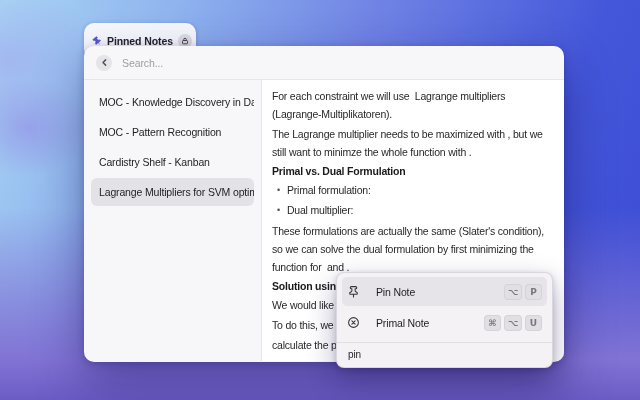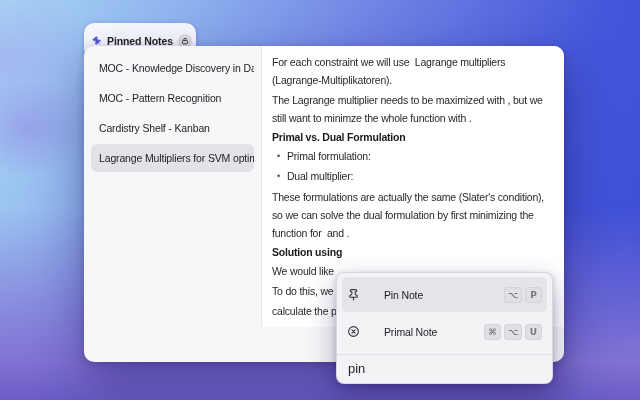--- a/index.html
+++ b/index.html
@@ -83,56 +83,64 @@
   
   .popup {
     position:absolute; left:336px; top:272px; width:217px;
     background:#f4f2f5; border-radius:8px;
     border:1px solid rgba(60,50,90,.14);
     box-shadow:0 12px 30px rgba(22,12,70,.32), 0 2px 6px rgba(22,12,70,.18);
     z-index:5;
   }
   .popup-rows { padding:4px 5px 3px; }
   .p-row {
-    display:flex; align-items:center; gap:24px; height:35px;
+    display:flex; align-items:center; gap:16px; height:29px;
     padding:0 5px; border-radius:5px; margin-bottom:2px;
   }
   .p-row.selected { background:#e6e4e9; }
   .p-row .p-icon { width:13px; height:13px; color:#353539; flex:0 0 auto; }
   .p-label { flex:1; font-size:10.5px; letter-spacing:-.15px; color:#1d1d21; }
   .keys { display:flex; gap:3px; }
   .key {
     min-width:17px; height:16px; padding:0 3px; border-radius:4px;
     background:#e1dfe4; border:0.5px solid rgba(0,0,0,.05);
     color:#77777e; font-size:9px; font-weight:600;
     display:flex; align-items:center; justify-content:center;
     font-family:"DejaVu Sans","Liberation Sans",sans-serif;
   }
   .popup-divider { height:1px; background:#e1dfe3; }
-  .popup-query { padding:6px 11px 7px; font-size:13px; color:#26262a; letter-spacing:-.1px; }
+  .popup-query { padding:6px 11px 7px; font-size:10px; color:#26262a; letter-spacing:-.1px; }
 </style>
 </head>
 <body>
 
 <div class="wallpaper"></div>
 
 <div class="pill">
   <svg class="pill-pin" viewBox="0 0 24 24" fill="currentColor" stroke="currentColor" stroke-width="1.5" stroke-linejoin="round">
     <path d="M12 17v5M9 10.76a2 2 0 0 1-1.11 1.79l-1.78.9A2 2 0 0 0 5 15.24V16a1 1 0 0 0 1 1h12a1 1 0 0 0 1-1v-.76a2 2 0 0 0-1.11-1.79l-1.78-.9A2 2 0 0 1 15 10.76V7h1a2 2 0 0 0 0-4H8a2 2 0 0 0 0 4h1z"></path>
   </svg>
   <span class="pill-label">Pinned Notes</span>
   <span class="lock-badge">
     <svg viewBox="0 0 24 24" fill="none" stroke="currentColor" stroke-width="3" stroke-linecap="round">
       <rect x="4.5" y="10.5" width="15" height="10" rx="2.5"></rect>
       <path d="M8 10.5V8a4 4 0 0 1 8 0v2.5"></path>
     </svg>
   </span>
 </div>
 
 <div class="window">
+  <div class="search-bar">
+    <span class="back-btn">
+      <svg viewBox="0 0 24 24" fill="none" stroke="currentColor" stroke-width="4" stroke-linecap="round" stroke-linejoin="round">
+        <path d="M15 5l-7 7 7 7"></path>
+      </svg>
+    </span>
+    <span class="search-ph">Search...</span>
+  </div>
 
   <div class="win-body">
     <div class="sidebar">
       <div class="s-item">MOC - Knowledge Discovery in Dat...</div>
       <div class="s-item">MOC - Pattern Recognition</div>
       <div class="s-item">Cardistry Shelf - Kanban</div>
       <div class="s-item selected">Lagrange Multipliers for SVM optim...</div>
     </div>
 
     <div class="content">

